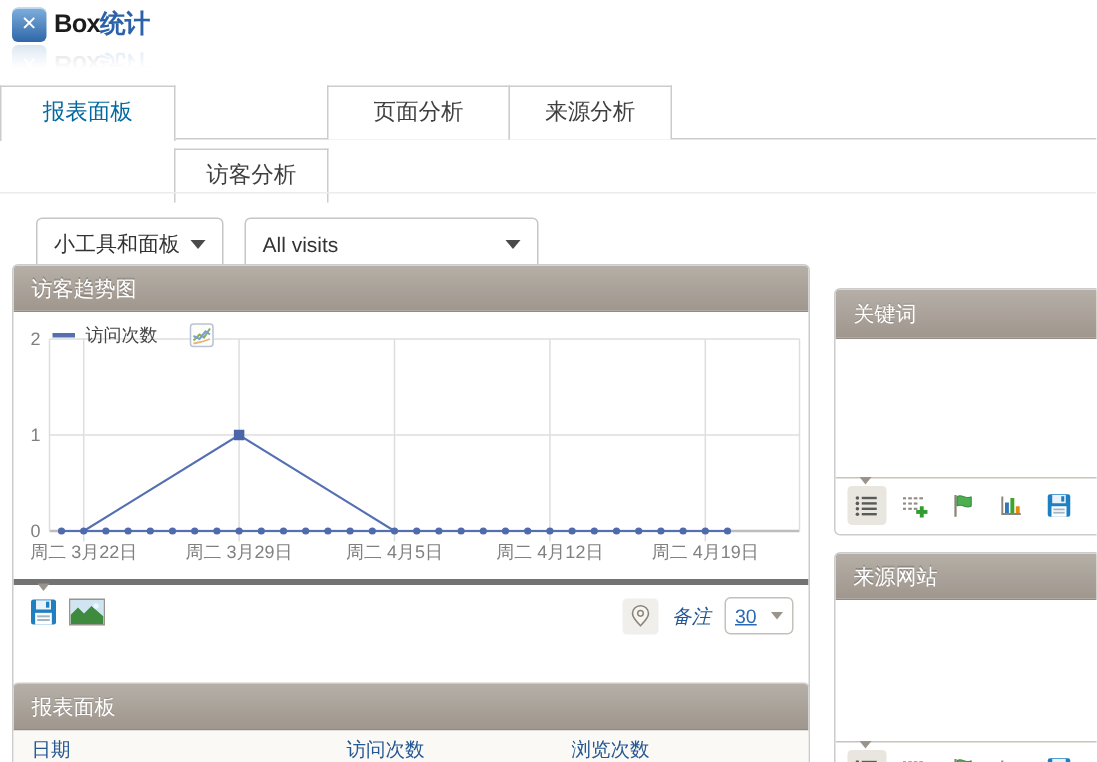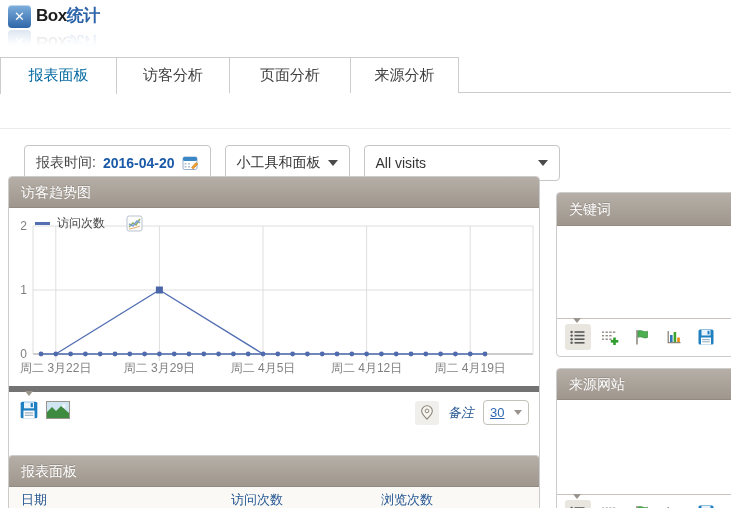--- a/index.html
+++ b/index.html
@@ -16,21 +16,21 @@
   .logo-box{color:#1c1c1c;}
   .logo-suffix{color:#2b62a8;}
   .logo-reflect{position:absolute;top:29px;left:8px;transform:scaleY(-1);opacity:.25;
     -webkit-mask-image:linear-gradient(to bottom,transparent 35%,rgba(0,0,0,.7) 100%);
     mask-image:linear-gradient(to bottom,transparent 35%,rgba(0,0,0,.7) 100%);}
   
   .tabs{position:absolute;top:57px;left:0;width:731px;height:36px;border-bottom:1px solid #ccc;box-sizing:border-box;display:flex;}
   .tab{box-sizing:border-box;height:36px;line-height:34px;text-align:center;font-size:15px;color:#3f3f3f;
     background:#fff;border:1px solid #ccc;border-bottom:none;cursor:pointer;}
   .tab:nth-child(1){width:117px;}
-  .tab:nth-child(2){width:114px;margin-left:-1px;}
+  .tab:nth-child(2){width:103px;margin-left:-1px;margin-top:42px;}
   .tab:nth-child(3){width:122px;margin-left:-1px;}
   .tab:nth-child(4){width:109px;margin-left:-1px;}
   .tab.active{color:#0369a1;height:37px;background:#fff;z-index:2;}
   .hairline{position:absolute;top:128px;left:0;width:731px;height:1px;background:#ececec;}
   
   .filters{position:absolute;top:145px;left:24px;display:flex;gap:14px;}
   .fbtn{box-sizing:border-box;height:36px;border:1px solid #c6c6c6;border-radius:4px;background:#fff;
     display:flex;align-items:center;padding:0 11px;font-size:14px;gap:7px;cursor:pointer;}
   .fbtn .lab{color:#4a4a4a;}
   .fbtn .val{color:#1a5aa8;font-weight:bold;}
@@ -46,21 +46,21 @@
   #panel-realtime{top:455px;left:8px;width:532px;height:90px;}
   #panel-keywords{top:192px;left:556px;width:200px;height:165px;}
   #panel-keywords .phead{height:32px;line-height:32px;}
   #panel-referrers{top:368px;left:556px;width:200px;height:170px;}
   
   .trend-body{position:relative;height:178px;}
   .legend{position:absolute;top:7px;left:26px;display:flex;align-items:center;gap:7px;z-index:2;}
   .legend-dash{width:15px;height:3px;background:#5470b3;}
   .legend-label{font-size:12px;color:#444;}
   .legend-icon{margin-left:14px;cursor:pointer;}
-  .trend-foot{position:relative;height:42px;border-top:6px solid #737373;}
+  .trend-foot{position:relative;height:42px;border-top:4px solid #737373;}
   .mini-caret{position:absolute;top:-1px;left:16px;}
   .foot-left{position:absolute;top:8px;left:10px;display:flex;align-items:center;gap:7px;}
   .foot-right{position:absolute;top:8px;right:10px;display:flex;align-items:center;gap:9px;}
   .pin-btn{width:24px;height:24px;background:#f1efeb;border-radius:3px;display:flex;align-items:center;justify-content:center;cursor:pointer;}
   .annot-link{font-size:13px;font-style:italic;color:#255792;cursor:pointer;}
   .rowlimit{box-sizing:border-box;width:46px;height:25px;border:1px solid #c4c0ba;border-radius:4px;background:#fff;
     display:flex;align-items:center;justify-content:space-between;padding:0 6px;font-size:13px;color:#2d69b3;cursor:pointer;text-decoration:underline;}
   .img-btn{border:1px solid #9a958c;line-height:0;cursor:pointer;background:#fff;}
   
   .rt-cols{position:relative;height:26px;background:#faf9f6;font-size:13px;color:#255792;line-height:26px;}
@@ -87,33 +87,20 @@
 
 <div class="tabs">
   <div class="tab active">报表面板</div>
   <div class="tab">访客分析</div>
   <div class="tab">页面分析</div>
   <div class="tab">来源分析</div>
 </div>
 <div class="hairline"></div>
 
 <div class="filters">
-  <div class="fbtn">
-    <span class="lab">报表时间:</span>
-    <span class="val">2016-04-20</span>
-    <svg width="17" height="16" viewBox="0 0 17 16">
-      <rect x="1" y="2" width="14" height="12.5" rx="1.5" fill="#fff" stroke="#9ab0c8"></rect>
-      <rect x="1" y="2" width="14" height="4" rx="1.5" fill="#3a87c8"></rect>
-      <rect x="2.5" y="8" width="2" height="1.6" fill="#b9c6d4"></rect>
-        <rect x="6" y="8" width="2" height="1.6" fill="#b9c6d4"></rect>
-      <rect x="2.5" y="11" width="2" height="1.6" fill="#b9c6d4"></rect>
-        <rect x="6" y="11" width="2" height="1.6" fill="#b9c6d4"></rect>
-      <path d="M9.5,12.5 L14,7.5 L15.8,9 L11.3,14 Z" fill="#f0a030" stroke="#c97b14" stroke-width=".6"></path>
-    </svg>
-  </div>
   <div class="fbtn">
     <span>小工具和面板</span>
     <span class="caret"></span>
   </div>
   <div class="fbtn sel-allvisits">
     <span>All visits</span>
     <span class="caret"></span>
   </div>
 </div>
 

